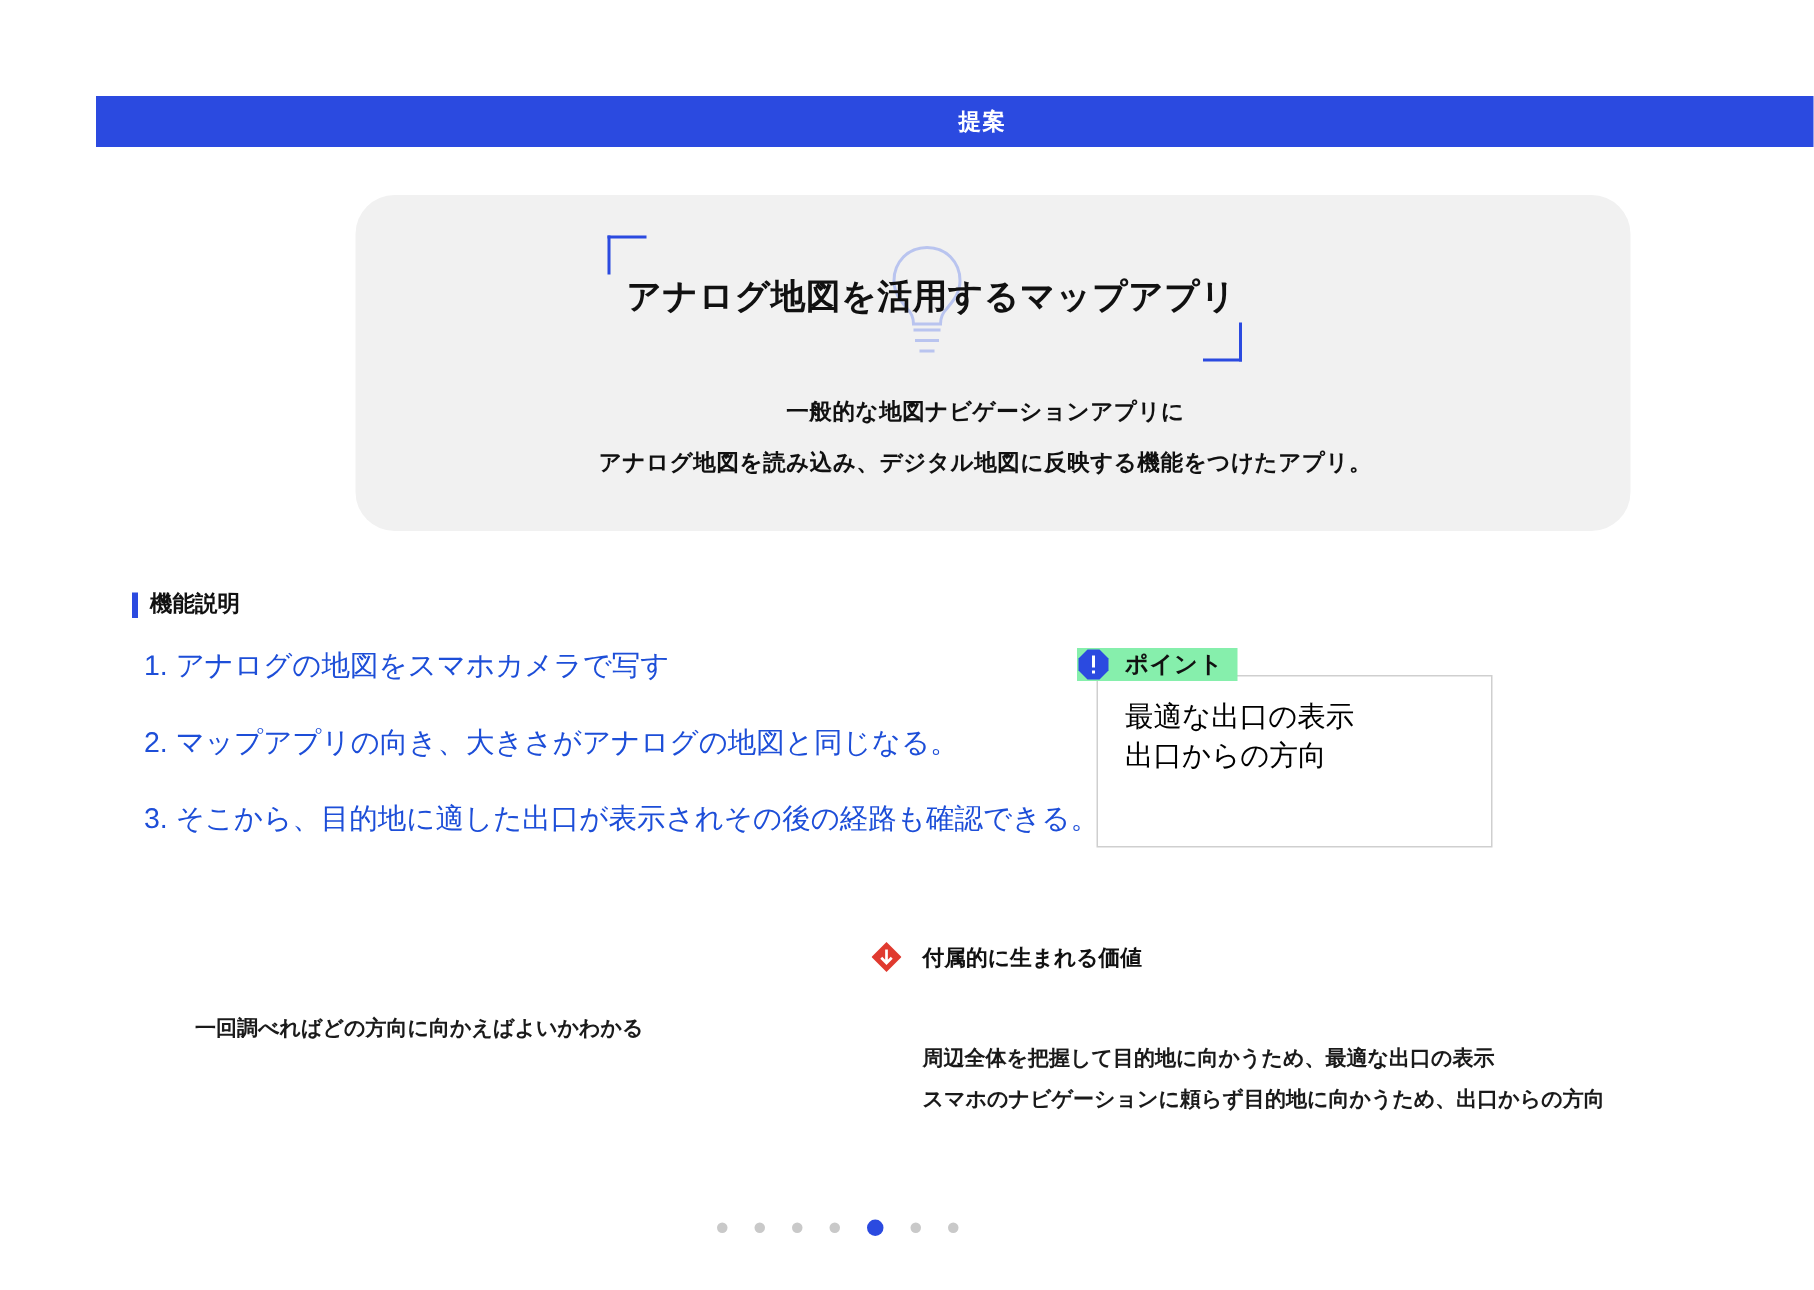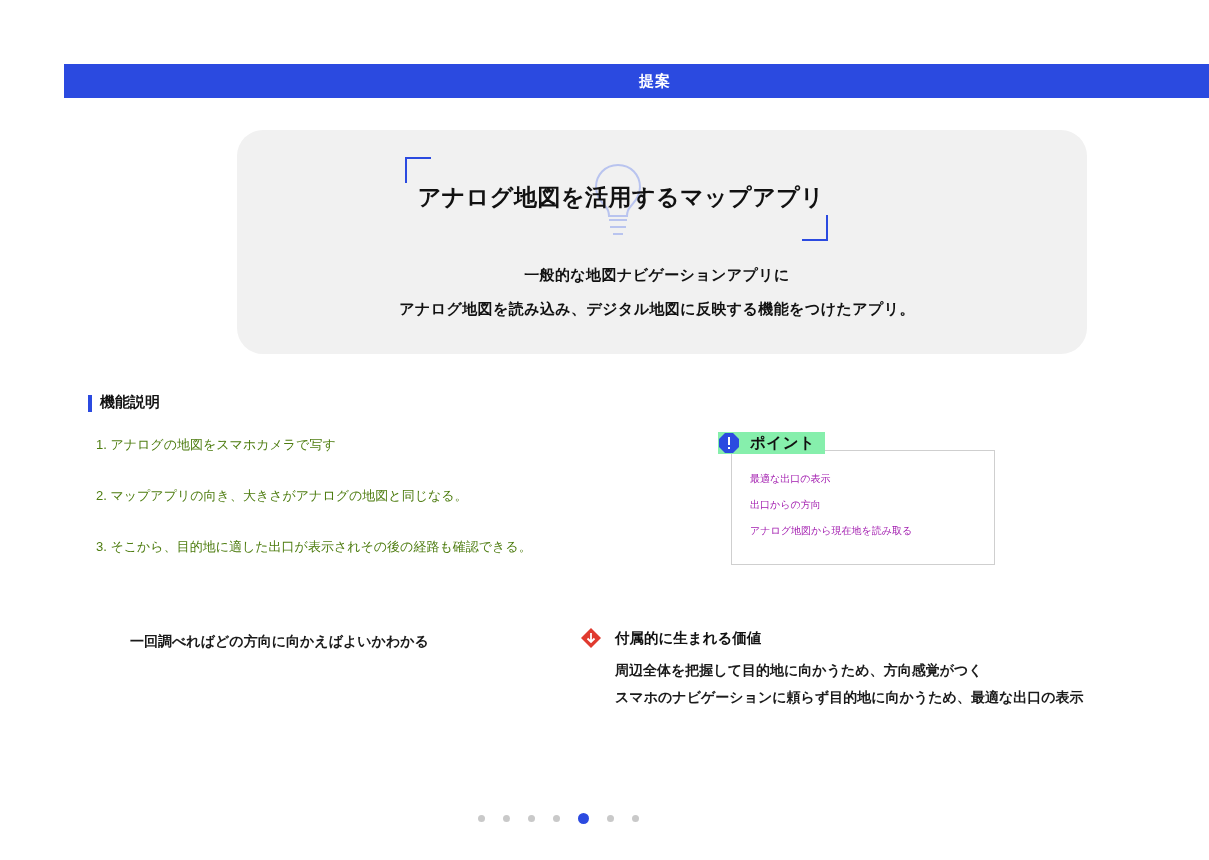--- a/index.html
+++ b/index.html
@@ -118,23 +118,23 @@
   }
 
   
   .steps {
     position: absolute;
     left: 96px;
     top: 434px;
     width: 600px;
   }
   .step {
-    font-size: 13px;
+    font-size: 19px;
     line-height: 22px;
-    color: #4d7c0f;
+    color: #1d4ed8;
     margin-bottom: 29px;
     white-space: nowrap;
   }
 
   
   .point-box {
     position: absolute;
     left: 731px;
     top: 450px;
     width: 262px;
@@ -163,23 +163,23 @@
     color: #111111;
     letter-spacing: 0.5px;
   }
   .point-list {
     position: absolute;
     left: 750px;
     top: 466px;
     width: 240px;
   }
   .point-item {
-    font-size: 10px;
+    font-size: 19px;
     line-height: 26px;
-    color: #a21caf;
+    color: #000000;
     white-space: nowrap;
   }
 
   
   .value-block { position: absolute; }
   .value-block .vhead {
     display: flex;
     align-items: center;
     margin-bottom: 9px;
   }
@@ -189,20 +189,21 @@
     margin-right: 14px;
     flex: none;
   }
   .value-title {
     font-size: 14.5px;
     font-weight: bold;
     color: #111111;
   }
   .value-lines {
     padding-left: 34px;
+    margin-top: 44px;
   }
   .value-line {
     font-size: 14px;
     font-weight: bold;
     line-height: 27px;
     color: #1a1a1a;
     white-space: nowrap;
   }
   #value-left { left: 96px; top: 628px; }
   #value-right { left: 581px; top: 628px; }
@@ -271,40 +272,39 @@
   <svg class="point-badge" viewBox="0 0 22 22">
     <path d="M7 1 H15 L21 7 V15 L15 21 H7 L1 15 V7 Z" fill="#2b4ae0"></path>
     <rect x="10" y="5" width="2" height="8" fill="#ffffff"></rect>
     <rect x="10" y="15" width="2" height="2" fill="#ffffff"></rect>
   </svg>
   <span class="point-title">ポイント</span>
 </div>
 <div class="point-list">
   <div class="point-item">最適な出口の表示</div>
   <div class="point-item">出口からの方向</div>
-  <div class="point-item">アナログ地図から現在地を読み取る</div>
 </div>
 
 <div class="value-block" id="value-left">
   <div class="value-lines">
     <div class="value-line">一回調べればどの方向に向かえばよいかわかる</div>
   </div>
 </div>
 
 <div class="value-block" id="value-right">
   <div class="vhead">
     <svg class="value-diamond" viewBox="0 0 20 20">
       <path d="M10 0 L20 10 L10 20 L0 10 Z" fill="#e03a2f"></path>
       <path d="M10 5 L10 14 M6.5 10.5 L10 14 L13.5 10.5" fill="none" stroke="#ffffff" stroke-width="1.8"></path>
     </svg>
     <span class="value-title">付属的に生まれる価値</span>
   </div>
   <div class="value-lines">
-    <div class="value-line">周辺全体を把握して目的地に向かうため、方向感覚がつく</div>
-    <div class="value-line">スマホのナビゲーションに頼らず目的地に向かうため、最適な出口の表示</div>
+    <div class="value-line">周辺全体を把握して目的地に向かうため、最適な出口の表示</div>
+    <div class="value-line">スマホのナビゲーションに頼らず目的地に向かうため、出口からの方向</div>
   </div>
 </div>
 
 <div class="dots">
   <span class="dot"></span>
   <span class="dot"></span>
   <span class="dot"></span>
   <span class="dot"></span>
   <span class="dot active"></span>
   <span class="dot"></span>

